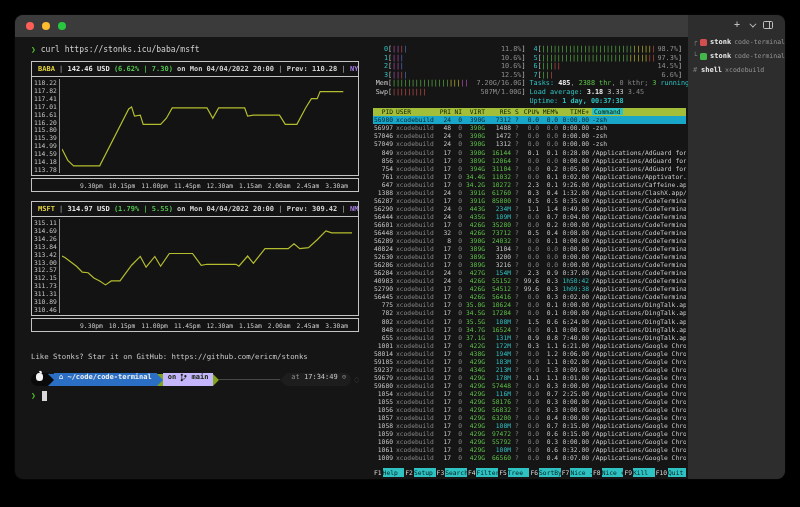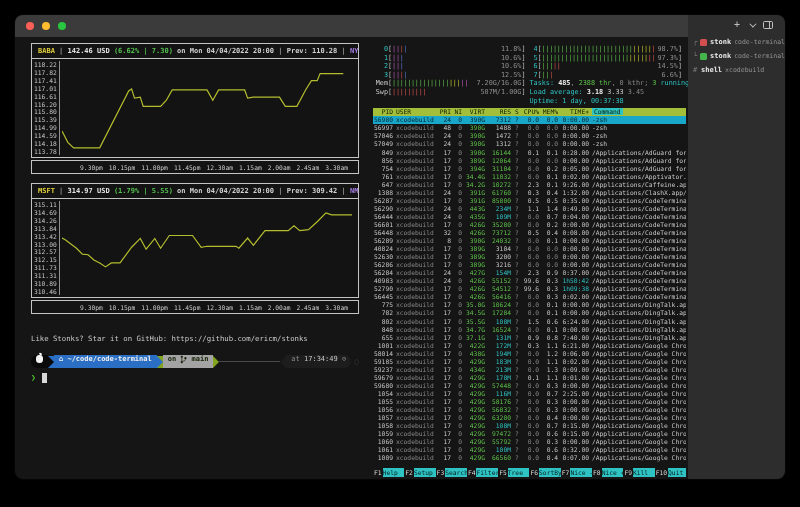--- a/index.html
+++ b/index.html
@@ -38,21 +38,21 @@
   .foot-line { font-size:7.3px; color:#c9c9c9; line-height:9.5px; white-space:pre; }
 
   .pline { display:flex; align-items:center; height:14px; margin-top:11px; font-size:7px; }
   .seg { display:flex; height:13px; padding:0 5px; white-space:pre; }
   .seg.apple { background:#0a0a0a; border-radius:7px 0 0 7px; }
   .apple-shape { width:7px; height:8px; background:#f3f3f3; border-radius:45% 45% 48% 48%;
     position:relative; }
   .apple-shape::before { content:''; position:absolute; top:-2px; left:3px; width:3px;
     height:2px; background:#f3f3f3; border-radius:50% 50% 0 50%; transform:rotate(25deg); }
   .seg.path { background:#2b6fc4; color:#f0f0f0; font-weight:bold; }
-  .seg.git  { background:#a3a3a3; color:#132003; font-weight:bold; }
+  .seg.git  { background:#c4b5fd; color:#132003; font-weight:bold; }
   .pl-arrow { width:0; height:0; border-top:6.5px solid transparent;
     border-bottom:6.5px solid transparent; }
   .wire { flex:1; border-top:1px solid #484848; height:0; }
   .seg.time { background:#1d1d1d; color:#c9c9c9; border-radius:0 7px 7px 2px; }
   .seg.time .at { color:#8a8a8a; }
   .spinner { color:#4d4d4d; font-size:8px; margin-left:3px; }
   .cursorline { margin-top:4px; display:flex; align-items:center; gap:6px; font-size:8px; }
   .block-cursor { width:5px; height:10px; background:#d8d8d8; display:inline-block; }
 
   
@@ -63,21 +63,21 @@
   .meter { display:flex; white-space:pre; }
   .meter .lbl { text-align:right; color:#2fc2c2; }
   .mcol.l .lbl{width:15px} .mcol.r .lbl{width:8px}
   .meter .lbl.txt { color:#c8c8c8; }
   .meter .br { color:#bdbdbd; }
   .meter .ticks { flex:1; overflow:hidden; white-space:pre; letter-spacing:-0.3px; }
   .meter .val { color:#8f8f8f; }
   .rich { white-space:pre; }
 
   .c-fg{color:#c8c8c8}.c-b{color:#ececec;font-weight:bold}.c-dim{color:#878787}
-  .c-cyan{color:#2fc2c2}.c-cyanb{color:#2fc2c2;font-weight:normal}
+  .c-cyan{color:#2fc2c2}.c-cyanb{color:#2fc2c2;font-weight:bold}
   .c-g{color:#5ec24a}.c-y{color:#c9c930}.c-r{color:#d9534f}.c-m{color:#c45ac4}.c-bl{color:#5b79d9}
 
   .ptable { flex:1; display:flex; flex-direction:column; font-size:6.3px; overflow:hidden; }
   .phead { display:flex; background:#a3bf3a; color:#121a00; height:8.2px;
     line-height:8.2px; align-items:center; }
   .prow { display:flex; height:8.05px; line-height:8.05px; }
   .col { flex:0 0 auto; margin-left:3px; white-space:pre; overflow:hidden; }
   .c0{width:20px;text-align:right;margin-left:0}
   .c1{width:40px} .c2{width:12px;text-align:right} .c3{width:8px;text-align:right}
   .c4{width:20px;text-align:right} .c5{width:23px;text-align:right}
@@ -121,20 +121,21 @@
     <div class="titlebar">
       <div class="lights">
         <span class="light red"></span>
         <span class="light yellow"></span>
         <span class="light green"></span>
       </div>
     </div>
     <div class="content">
 
       <div class="left-pane">
+        <div class="cmdline"><span class="prompt-chev">❯</span> <span>curl https://stonks.icu/baba/msft</span></div>
         <div id="charts">
             <div class="chart-box">
               <div class="chart-head"><span class="tick"> BABA</span><span class="sep"> | </span><span class="price">142.46 USD </span><span class="chg">(6.62% | 7.30)</span><span class="date"> on Mon 04/04/2022 20:00</span><span class="sep"> | </span><span class="prev">Prev: 110.28</span><span class="sep"> | </span><span class="exch">NYQ</span></div>
               <div class="plot">
                 <div class="ylabels">
                   <div>118.22</div>
                   <div>117.82</div>
                   <div>117.41</div>
                   <div>117.01</div>
                   <div>116.61</div>

